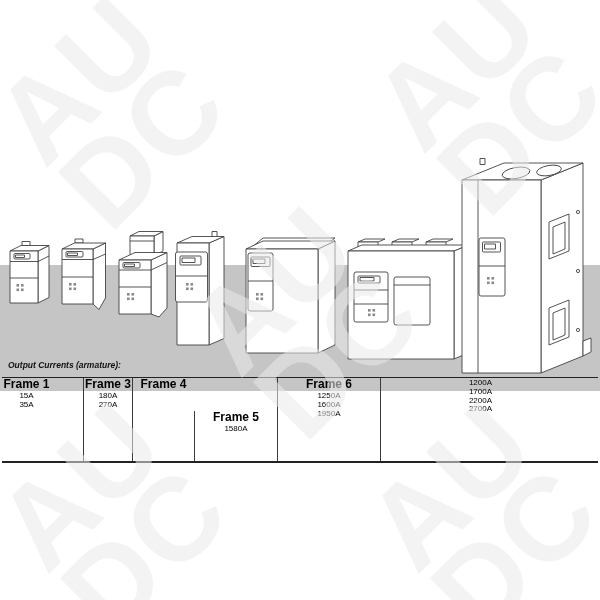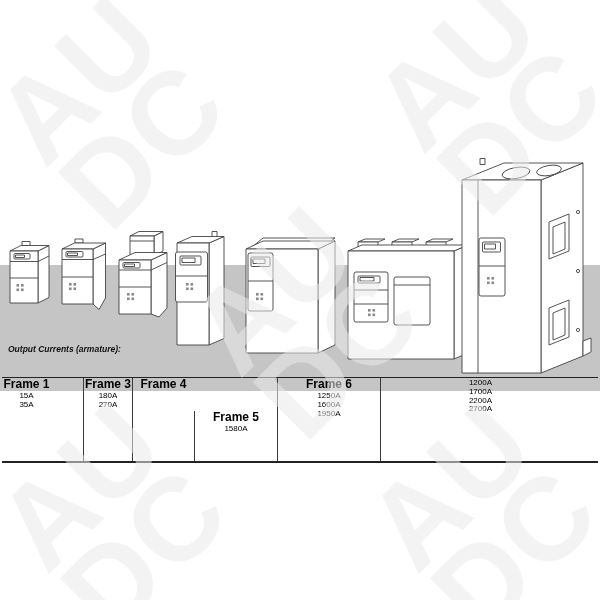--- a/index.html
+++ b/index.html
@@ -3,21 +3,21 @@
 <meta charset="utf-8">
 <style>
   html,body{margin:0;padding:0;background:#fff;}
   #stage{position:relative;width:600px;height:600px;background:#ffffff;overflow:hidden;
          font-family:"Liberation Sans",sans-serif;}
   .band{position:absolute;left:0;top:265px;width:600px;height:126px;background:#c5c5c5;}
   #drives{position:absolute;left:0;top:0;}
   .face{fill:#ffffff;stroke:#424242;stroke-width:.9;stroke-linejoin:round;}
   .ln{fill:none;stroke:#424242;stroke-width:.9;stroke-linejoin:round;}
   .dot{fill:#8a8a8a;}
-  .section-label{position:absolute;left:8px;top:344px;font-size:8.5px;font-weight:bold;
+  .section-label{position:absolute;left:8px;top:360px;font-size:8.5px;font-weight:bold;
                  font-style:italic;color:#111;}
   #ctable{position:absolute;left:2px;top:377px;width:596px;display:flex;
           border-top:1.2px solid #222;border-bottom:2.6px solid #222;}
   .col{box-sizing:border-box;border-left:1px solid #3a3a3a;}
   .col:first-child{border-left:none;}
   .col .hd{height:13px;line-height:13px;text-align:center;font-size:12px;font-weight:bold;color:#000;}
   .col .vals{height:36px;padding-top:1px;text-align:center;font-size:8px;color:#000;}
   .col .vals div{line-height:8.8px;}
   #wm{position:absolute;left:0;top:0;width:600px;height:600px;pointer-events:none;}
   .wm{position:absolute;transform:translate(-50%,-50%) rotate(-45deg);

